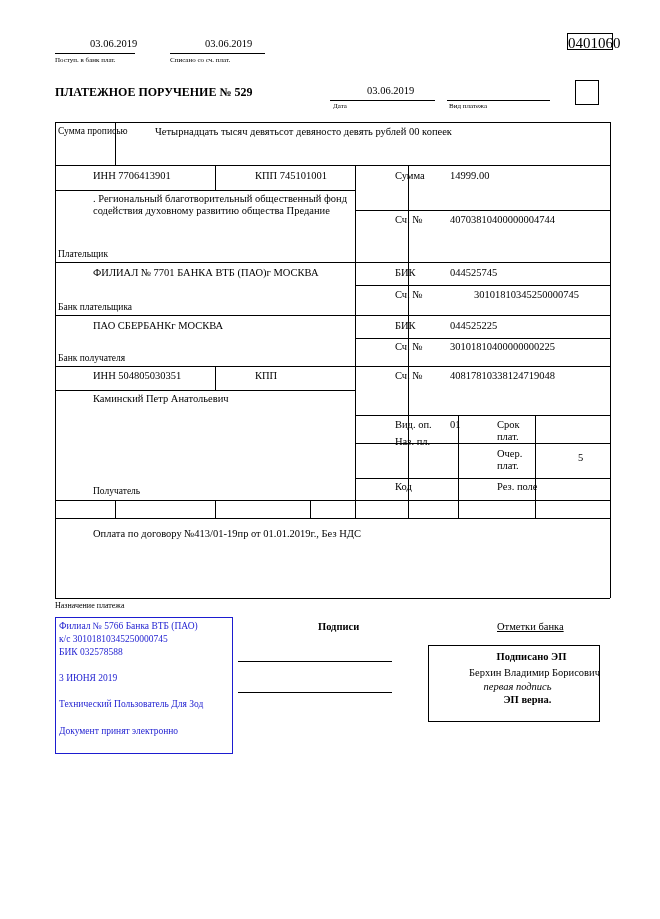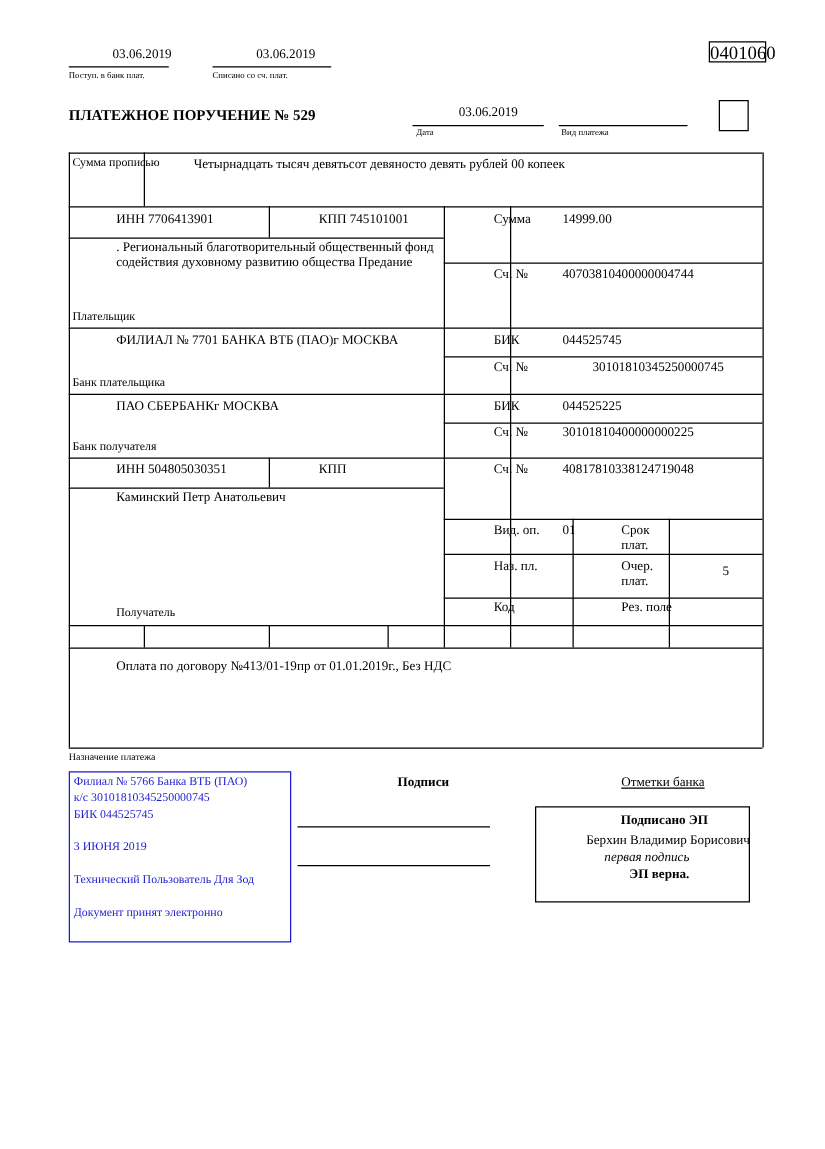--- a/index.html
+++ b/index.html
@@ -112,33 +112,33 @@
 <div class="t" style="left:58px;  top:370px;">ИНН 504805030351</div>
 <div class="t" style="left:220px; top:370px;">КПП</div>
 <div class="t" style="left:360px; top:370px;">Сч. №</div>
 <div class="t" style="left:415px; top:370px;">40817810338124719048</div>
 <div class="t" style="left:58px;  top:393px;">Каминский Петр Анатольевич</div>
 <div class="lbl" style="left:58px; top:486px;margin-left:35px;">Получатель</div>
 
 <div class="t" style="left:360px; top:419px;">Вид. оп.</div>
 <div class="t" style="left:415px; top:419px;">01</div>
 <div class="t w" style="left:462px; top:419px; width:42px;">Срок плат.</div>
-<div class="t" style="left:360px; top:448px;">Наз. пл.</div>
+<div class="t" style="left:360px; top:436px;">Наз. пл.</div>
 <div class="t w" style="left:462px; top:448px; width:42px;">Очер. плат.</div>
 <div class="t" style="left:543px; top:452px;">5</div>
 <div class="t" style="left:360px; top:481px;">Код</div>
 <div class="t" style="left:462px; top:481px;">Рез. поле</div>
 
 <div class="t" style="left:58px; top:528px;">Оплата по договору №413/01-19пр от 01.01.2019г., Без НДС</div>
 <div class="sm" style="left:55px; top:602px; font-size:8px;">Назначение платежа</div>
 
 <div class="bluebox" style="left:55px; top:617px; width:178px; height:137px;"></div>
 <div class="bluetext" style="left:59px; top:621px;">Филиал № 5766 Банка ВТБ (ПАО)</div>
 <div class="bluetext" style="left:59px; top:634px;">к/с 30101810345250000745</div>
-<div class="bluetext" style="left:59px; top:647px;">БИК 044525745</div>
+<div class="bluetext" style="left:59px; top:647px;">БИК 032578588</div>
 <div class="bluetext" style="left:59px; top:673px;">3 ИЮНЯ 2019</div>
 <div class="bluetext w" style="left:59px; top:699px; width:150px; white-space:normal;">Технический Пользователь Для Зод</div>
 <div class="bluetext" style="left:59px; top:726px;">Документ принят электронно</div>
 
 <div class="t" style="left:283px; top:621px;font-weight:bold;">Подписи</div>
 <div class="hl" style="left:238px; top:661px; width:154px;"></div>
 <div class="hl" style="left:238px; top:692px; width:154px;"></div>
 
 <div class="t" style="left:462px; top:621px;text-decoration:underline;">Отметки банка</div>
 <div class="box" style="left:428px; top:645px; width:172px; height:77px;"></div>

